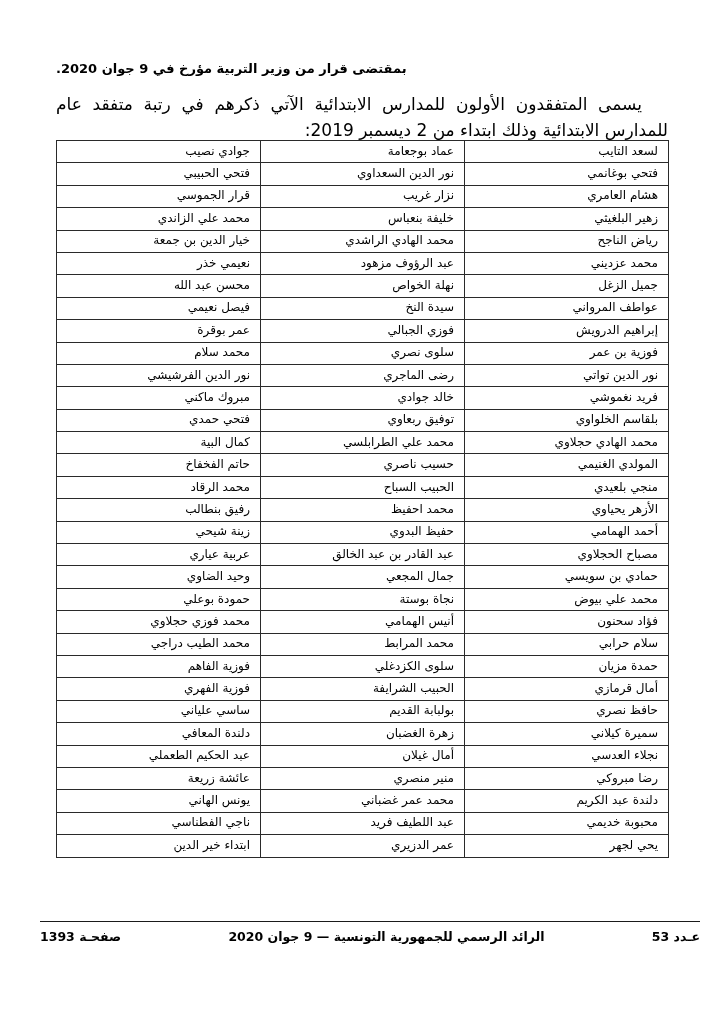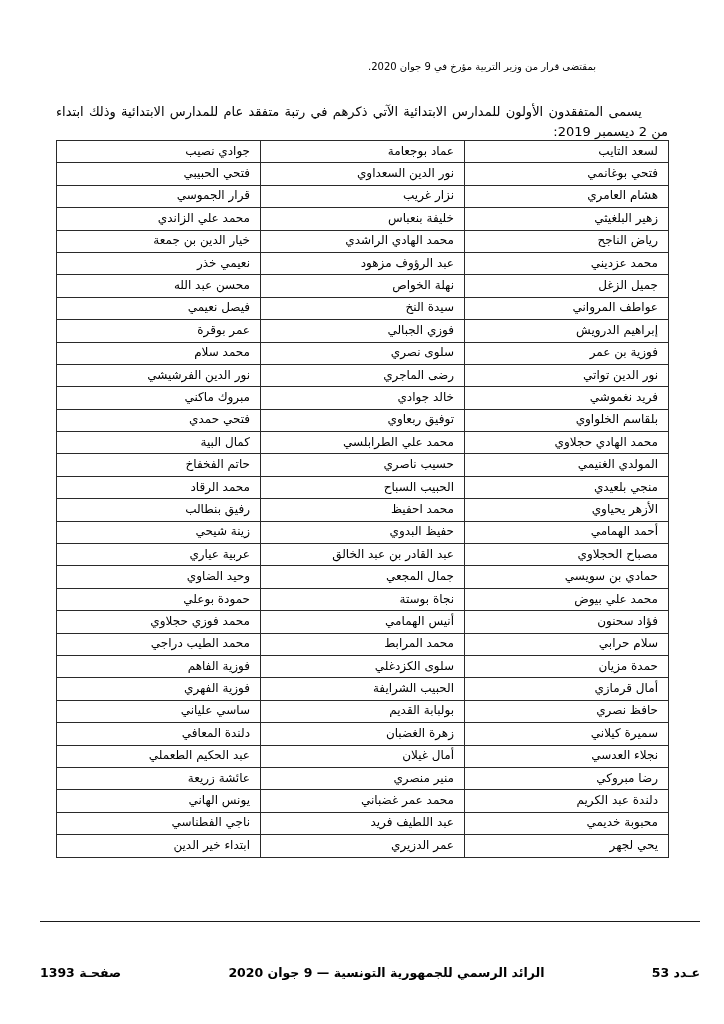--- a/index.html
+++ b/index.html
@@ -15,29 +15,29 @@
     direction: rtl;
     overflow: hidden;
   }
   .header {
     position: absolute;
     top: 60px;
     right: 56px;
     left: 56px;
   }
   .decree-line {
-    font-weight: normal;
-    font-size: 10px;
+    font-weight: bold;
+    font-size: 13px;
     line-height: 1.4;
-    text-align: right;
+    text-align: left;
     padding-right: 72px;
   }
   .intro-line {
-    margin-top: 28px;
-    font-size: 13px;
+    margin-top: 14px;
+    font-size: 17px;
     line-height: 1.5;
     text-align: justify;
     text-indent: 26px;
   }
   table.names-table {
     position: absolute;
     top: 140px;
     right: 55px;
     width: 613px;
     border-collapse: collapse;
@@ -68,21 +68,21 @@
     top: 929px;
     left: 40px;
     width: 660px;
     display: flex;
     direction: rtl;
     justify-content: space-between;
     align-items: baseline;
     font-size: 12.5px;
     font-weight: bold;
   }
-  .footer .journal-title { font-weight: bold; margin-top: 36px; }
+  .footer .journal-title { font-weight: bold; }
 </style>
 </head>
 <body>
 
 <div class="page">
 
   <div class="header">
     <p class="decree-line">بمقتضى قرار من وزير التربية مؤرخ في 9 جوان 2020.</p>
     <p class="intro-line">يسمى المتفقدون الأولون للمدارس الابتدائية الآتي ذكرهم في رتبة متفقد عام للمدارس الابتدائية وذلك ابتداء من 2 ديسمبر 2019:</p>
   </div>

